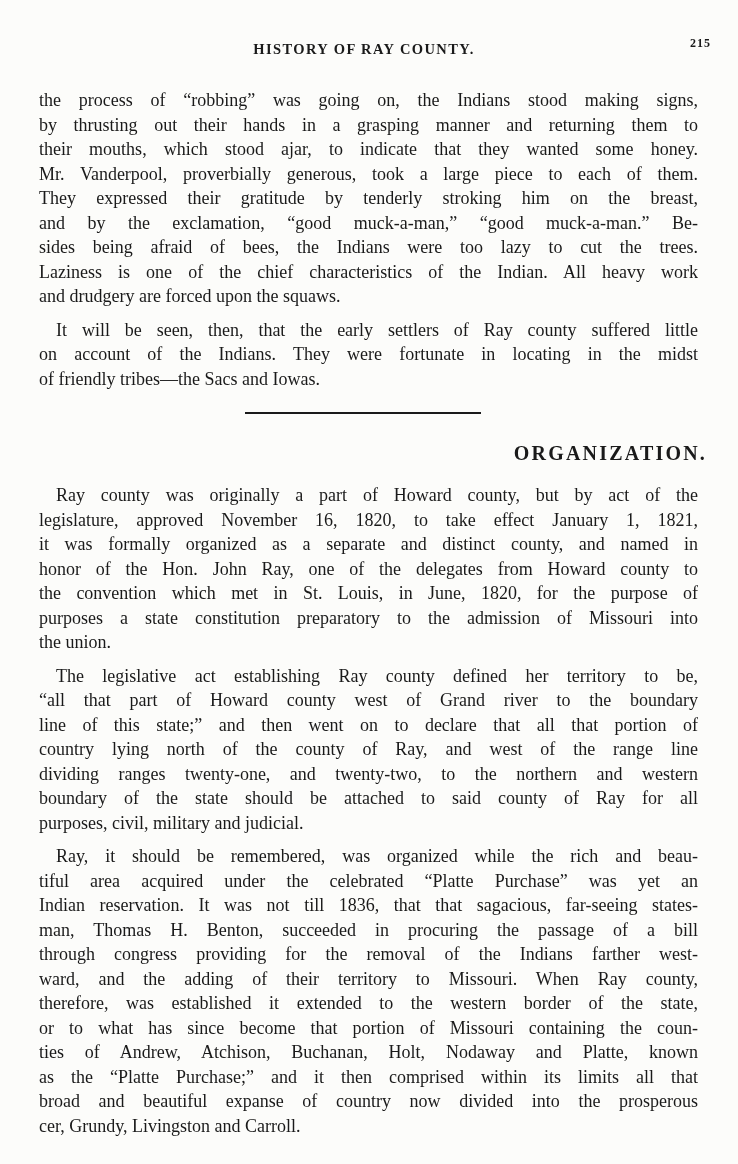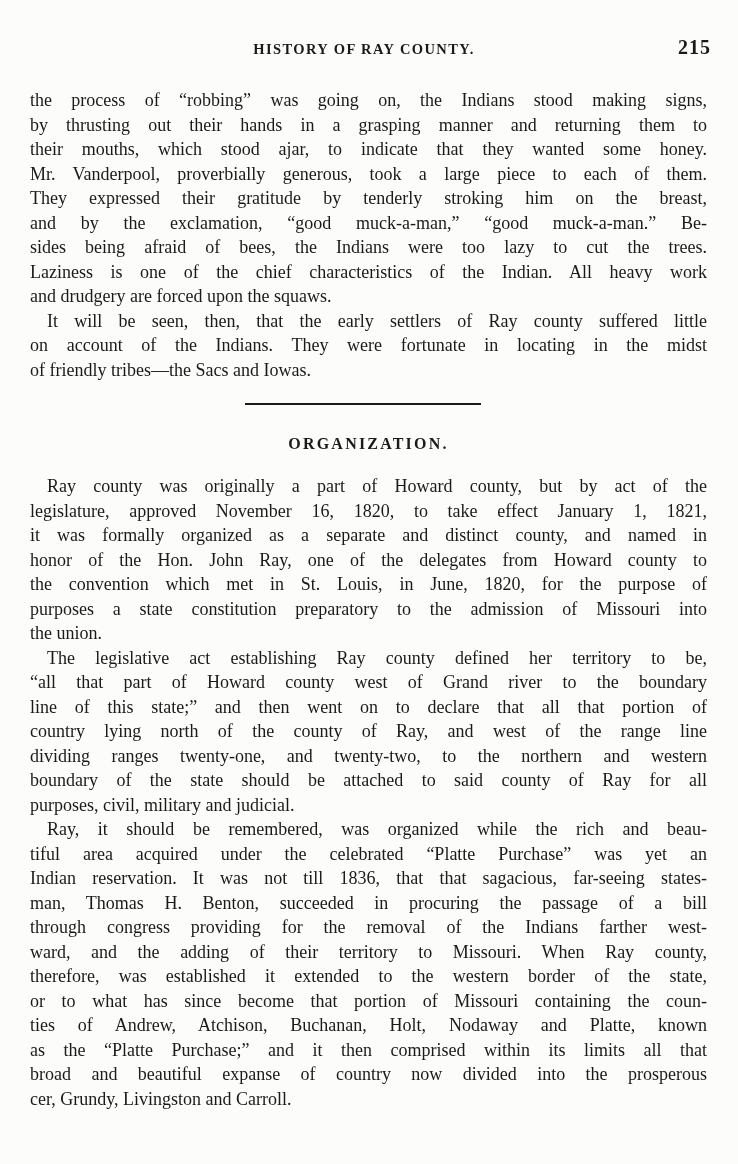--- a/index.html
+++ b/index.html
@@ -14,39 +14,39 @@
     padding: 40px 31px 0 30px;
     position: relative;
   }
   .running-header { position: relative; height: 22px; margin-bottom: 26px; }
   .header-title {
     position: absolute; left: 50%; top: 1px; transform: translateX(-52%);
     font-weight: 700; font-size: 14.5px; letter-spacing: 1.4px; white-space: nowrap;
   }
   .page-number {
     position: absolute; right: -4px; top: -4px;
-    font-weight: 700; font-size: 20px; letter-spacing: 1px;
+    font-weight: 700; font-size: 12px; letter-spacing: 1px;
   }
   .page-body { width: 677px; }
-  .paragraph { margin: 0; }
+  .paragraph { margin: 9px; }
   .line {
     font-size: 18px; line-height: 24.5px; height: 24.5px;
     overflow: hidden; white-space: normal;
     text-align: justify; text-align-last: justify;
     -moz-text-align-last: justify;
   }
   .line.last { text-align: right; text-align-last: left; -moz-text-align-last: left; }
   .line.indent { padding-left: 17px; }
   .divider {
     width: 236px; height: 2px; background: currentColor;
     margin: 21px auto 0 auto; transform: translateX(-6px);
   }
   .section-heading {
-    text-align: center; font-weight: 700;
-    font-size: 16px; line-height: 26px; letter-spacing: 2.2px;
+    text-align: right; font-weight: 700;
+    font-size: 20px; line-height: 26px; letter-spacing: 2.2px;
     margin: 26px 0 17px 0;
   }
 </style>
 </head>
 <body style="background-color: rgb(252, 252, 250); color: rgb(26, 26, 26);">
 
 <div class="page">
   <div class="running-header">
     <span class="header-title">HISTORY OF RAY COUNTY.</span>
     <span class="page-number">215</span>

